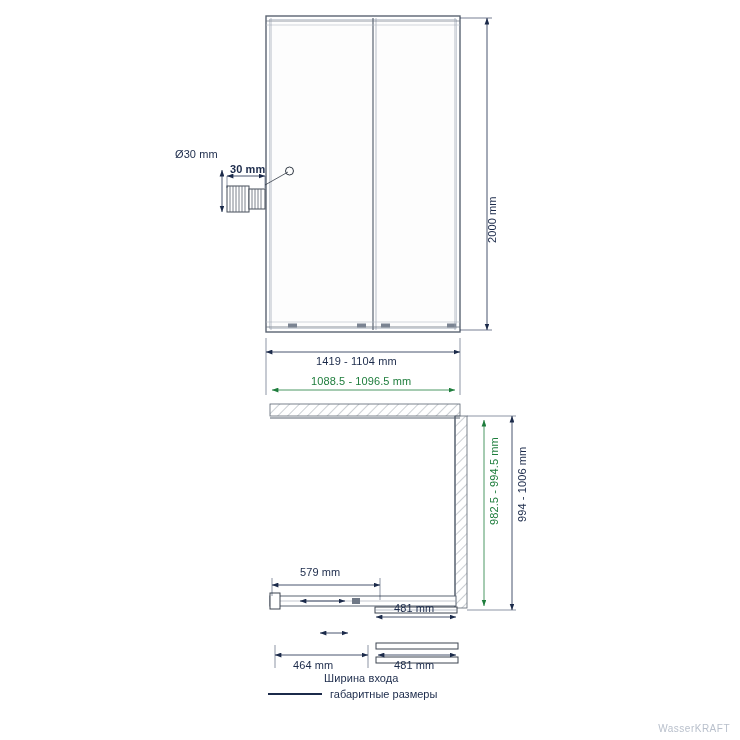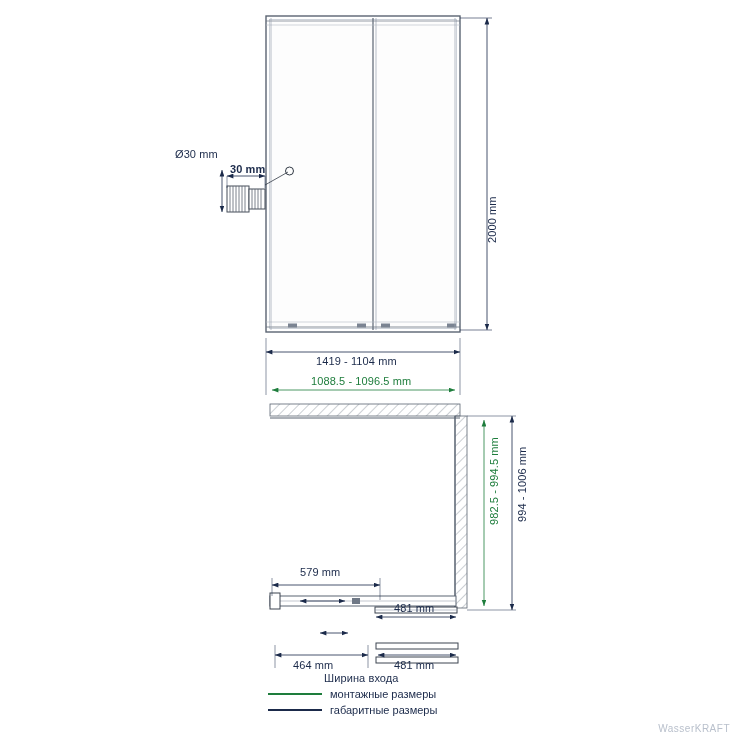--- a/index.html
+++ b/index.html
@@ -235,23 +235,19 @@
   <div class="lbl navy" style="left:394px; top:602px;">481 mm</div>
 
   <div class="lbl navy" style="left:293px; top:659px;">464 mm</div>
 
   <div class="lbl navy" style="left:276px; top:672px;padding-left:48px;">Ширина входа</div>
 
   <div class="lbl navy" style="left:394px; top:659px;">481 mm</div>
 
   <div class="legend">
     <div class="legend-row">
-      <span class="legend-swatch"></span>
-      <span class="legend-text">монтажные размеры</span>
-    </div>
-    <div class="legend-row">
       <span class="legend-swatch navy"></span>
       <span class="legend-text">габаритные размеры</span>
     </div>
   </div>
 
   <div class="wm">WasserKRAFT</div>
 </div>
 
 </body></html>

